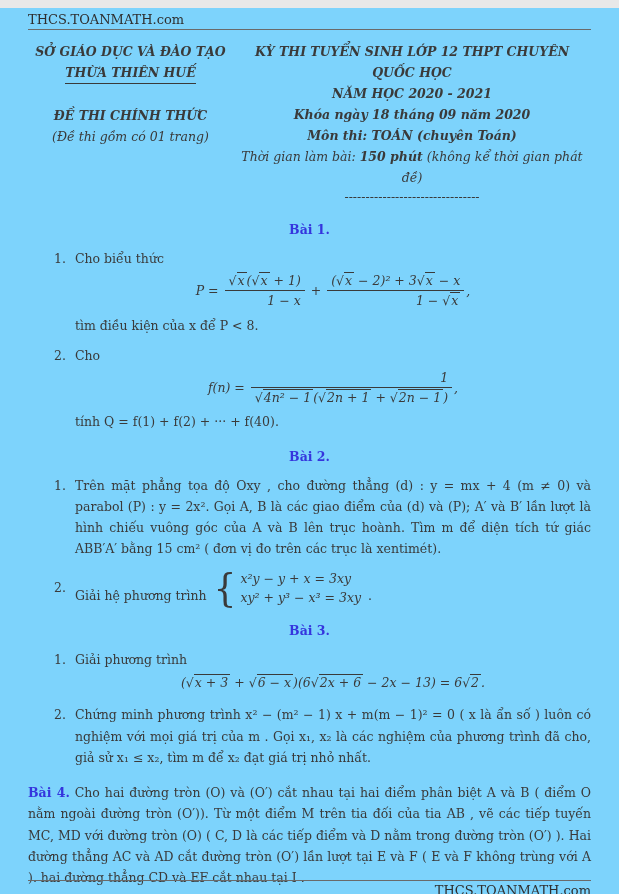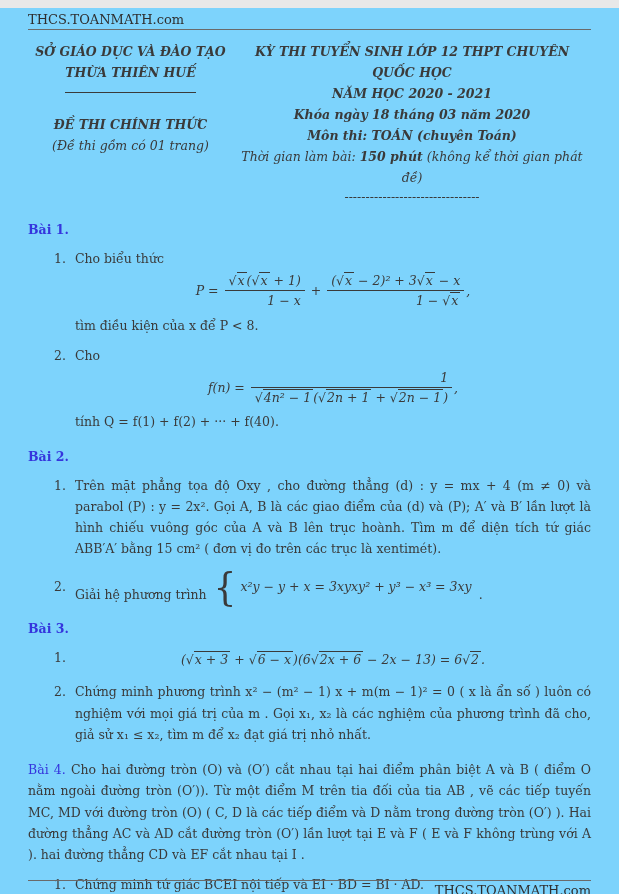--- a/index.html
+++ b/index.html
@@ -10,43 +10,43 @@
   }
   .topbar{padding-top:4px;font-size:13px;color:#2e2e2e;}
   .hrule{border-top:1px solid #6a6a6a;height:0;}
   .top-rule{margin-top:2px;}
   .header{display:flex;margin-top:11px;}
   .hleft{width:205px;text-align:center;}
   .hright{flex:1;text-align:center;}
   .hrow{line-height:21px;font-style:italic;}
   .bold{font-weight:bold;}
   .italic{font-style:italic;}
-  .underline{display:inline-block;border-bottom:1px solid currentColor;padding-bottom:9px;}
+  .underline{display:inline-block;border-bottom:1px solid currentColor;padding-bottom:0px;}
   .exam-type{margin-top:21px;}
   .dashes{line-height:18px;letter-spacing:0;color:#3a3a3a;}
   .section{margin-top:14px;}
-  .prob-heading{color:#3535dd;font-weight:bold;margin:12px 0 6px 0;line-height:19px;}
-  .prob-heading-inline{color:#3535dd;font-weight:normal;}
+  .prob-heading{color:#3535dd;font-weight:bold;margin:12px 0 6px 0;line-height:19px;text-align:center;}
+  .prob-heading-inline{color:#3535dd;font-weight:bold;}
   .items{margin-left:26px;}
   .item{display:flex;margin:9px 0 9px 0;line-height:1.7;}
   .item.vcenter{align-items:center;}
   .inum{width:15px;flex:none;margin-right:6px;}
   .ibody{flex:1;text-align:justify;}
   .ibody .line{text-align:left;}
   .formula{font-style:italic;text-align:center;margin:5px 0 5px 0;line-height:1.25;}
   .formula-inline{font-style:italic;display:inline-flex;align-items:center;margin:0 3px;}
   .msqrt{white-space:nowrap;}
   .msign{font-style:normal;}
   .mrad{border-top:1px solid currentColor;padding:0 2px 0 1px;}
   .mfrac{display:inline-block;vertical-align:middle;text-align:right;margin:0 2px;position:relative;top:-1px;}
   .mnum{display:block;padding:0 4px 1px 4px;border-bottom:1px solid currentColor;}
   .mden{display:block;padding:2px 4px 0 4px;}
   .mcases{display:inline-flex;align-items:center;vertical-align:middle;}
   .mbrace{font-size:36px;font-weight:300;line-height:1;margin-right:4px;font-style:normal;transform:scaleY(1.1);}
-  .mrows{display:inline-flex;flex-direction:row;align-items:flex-start;}
+  .mrows{display:inline-flex;flex-direction:column;align-items:flex-start;}
   .mrow{line-height:19px;}
   .b4para{text-align:justify;line-height:1.7;margin:14px 0 6px 0;}
   .footer{position:absolute;left:28px;right:28px;bottom:4px;}
   .footer-text{text-align:right;font-size:13px;color:#2e2e2e;margin-top:2px;}
 </style>
 </head>
 <body>
 
 <div class="page">
 
@@ -58,21 +58,21 @@
   <div class="header">
     <div class="hleft">
       <div class="hrow bold">SỞ GIÁO DỤC VÀ ĐÀO TẠO</div>
       <div class="hrow bold"><span class="underline">THỪA THIÊN HUẾ</span></div>
       <div class="hrow bold exam-type">ĐỀ THI CHÍNH THỨC</div>
       <div class="hrow italic">(Đề thi gồm có 01 trang)</div>
     </div>
     <div class="hright">
       <div class="hrow bold">KỲ THI TUYỂN SINH LỚP 12 THPT CHUYÊN QUỐC HỌC</div>
       <div class="hrow bold">NĂM HỌC 2020 - 2021</div>
-      <div class="hrow bold">Khóa ngày 18 tháng 03 năm 2020</div>
+      <div class="hrow bold">Khóa ngày 18 tháng 09 năm 2020</div>
       <div class="hrow bold">Môn thi: TOÁN (chuyên Toán)</div>
       <div class="hrow italic"><span>Thời gian làm bài: </span><span class="bold">150 phút</span><span> (không kể thời gian phát đề)</span></div>
       <div class="hrow dashes">--------------------------------</div>
     </div>
   </div>
 
   <div class="section">
     <div class="prob-heading">Bài 1.</div>
     <div class="items">
       <div class="item">
@@ -119,20 +119,21 @@
       </div>
     </div>
   </div>
 
   <div class="section">
     <div class="prob-heading">Bài 3.</div>
     <div class="items">
       <div class="item">
         <span class="inum">1.</span>
         <div class="ibody">
+          <div class="line">Giải phương trình</div>
           <div class="formula"><span>(</span><span class="msqrt"><span class="msign">√</span><span class="mrad">x + 3</span></span><span> + </span><span class="msqrt"><span class="msign">√</span><span class="mrad">6 − x</span></span><span>)(6</span><span class="msqrt"><span class="msign">√</span><span class="mrad">2x + 6</span></span><span> − 2x − 13) = 6</span><span class="msqrt"><span class="msign">√</span><span class="mrad">2</span></span><span>.</span></div>
         </div>
       </div>
       <div class="item">
         <span class="inum">2.</span>
         <div class="ibody">Chứng minh phương trình x² − (m² − 1) x + m(m − 1)² = 0 ( x là ẩn số ) luôn có nghiệm với mọi giá trị của m . Gọi x₁, x₂ là các nghiệm của phương trình đã cho, giả sử x₁ ≤ x₂, tìm m để x₂ đạt giá trị nhỏ nhất.</div>
       </div>
     </div>
   </div>
 

